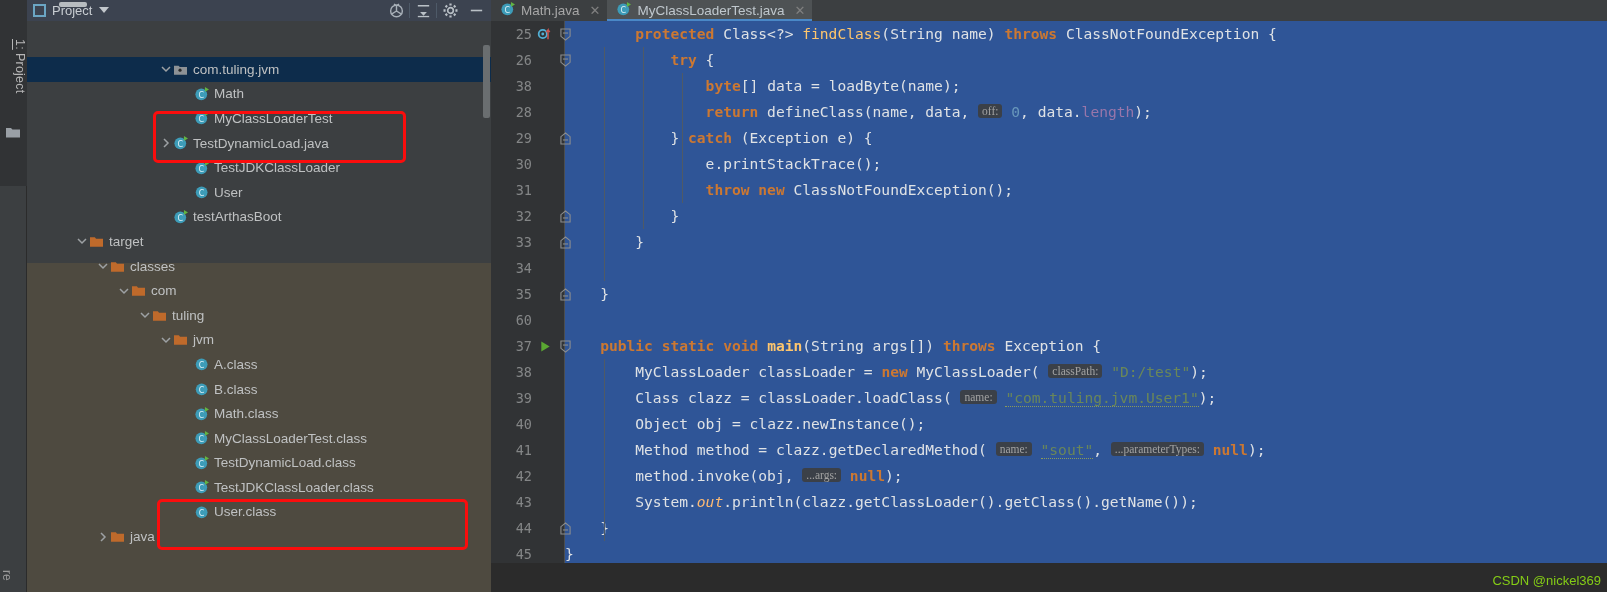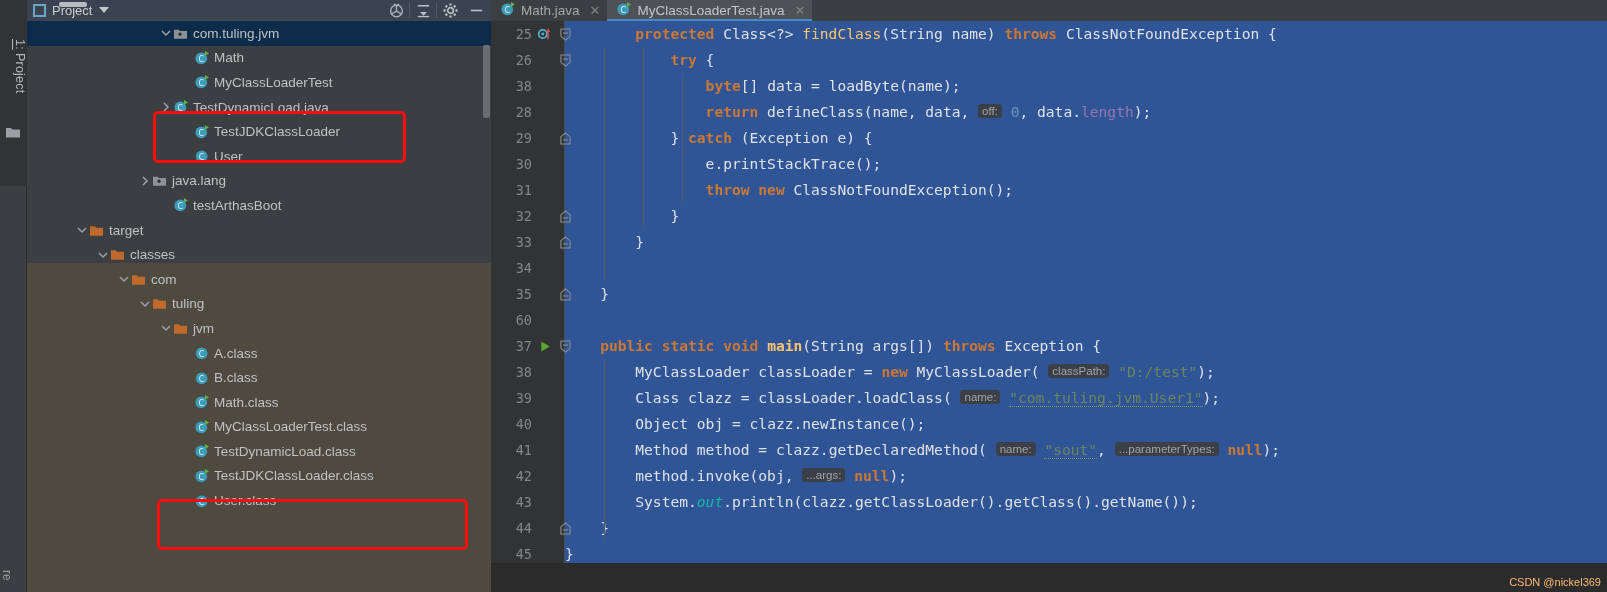--- a/index.html
+++ b/index.html
@@ -59,21 +59,21 @@
   .pp-header .caret { margin-left: 7px; color: #c2c7cc; font-size: 9px; }
   .pp-header .hdr-actions {
     position: absolute; right: 2px; top: 0; height: 21px;
     display: flex; align-items: center; gap: 0px;
   }
   .pp-header .hdr-actions .ico {
     width: 26px; height: 21px; display: flex; align-items: center; justify-content: center;
   }
   .pp-header .sep { width: 1px; height: 15px; background: #4e5a68; }
 
-  .tree { position: relative; font-size: 13.5px; color: #bbbbbb; }
+  .tree { position: relative; font-size: 13.5px; color: #bbbbbb; margin-top: 36px; }
   .row {
     height: 24.6px; display: flex; align-items: center; position: relative;
     white-space: nowrap;
   }
   .row.sel { background: #0d2c4b; }
   .row .arrow {
     width: 13px; height: 13px; display: inline-flex; align-items: center; justify-content: center;
     color: #a0a0a0; flex: 0 0 13px;
   }
   .row .ico { width: 17px; flex: 0 0 17px; display: inline-flex; align-items: center; justify-content: center; }
@@ -147,36 +147,36 @@
   }
   .cline { height: 26px; position: relative; }
   .sel-bg {
     position: absolute; background: #2f5597; 
   }
   .kw   { color: #cc7832; font-weight: bold; }
   .meth { color: #ffc66d; }
   .num2 { color: #6897bb; }
   .str  { color: #6a8759; }
   .fld  { color: #9876aa; }
-  .ital { color: #14b8a6; font-style: italic; text-align: right; }
+  .ital { color: #fdba74; font-style: italic; text-align: right; }
   .plain{ color: #dfe2e5; }
   .hint {
     background: #3b4048; color: #a3a3a3; font-size: 11.5px;
-    border-radius: 3px; padding: 1px 4px; font-family: Liberation Sans, sans-serif;
+    border-radius: 3px; padding: 1px 4px; font-family: Liberation Serif, serif;
     position: relative; top: -2px; margin-top: 44px;
   }
   .wavy { border-bottom: 1px dotted #8a9a5b; }
 
   .indent-guide {
     position: absolute; width: 1px; background: #4f5a66;
   }
 
   .watermark {
     position: absolute; right: 6px; bottom: 4px;
-    color: #fdba74; font-size: 11px; font-family: "Liberation Sans", sans-serif;
+    color: #84cc16; font-size: 13px; font-family: "Liberation Sans", sans-serif;
     z-index: 40;
   }
   .editor-bottom-bar {
     position: absolute; left: 0; right: 0; bottom: 0; height: 29px;
     background: #2b2b2b;
   }
 </style>
 </head>
 <body>
 
@@ -318,35 +318,20 @@
           <span class="arrow"></span>
           <span class="ico">
             <svg viewBox="0 0 18 18" width="16" height="16">
               <circle cx="8.6" cy="9.4" r="6.6" fill="#3d9cb8"></circle>
               <text x="8.6" y="13" font-size="9" text-anchor="middle" fill="#dff1f7" font-family="DejaVu Sans, sans-serif">C</text>
             </svg>
           </span>
           <span class="lbl">User</span>
         </div>
         <div class="row">
-          <span style="display:inline-block;width:111px;flex:0 0 111px"></span>
-          <span class="arrow">
-            <svg viewBox="0 0 8 10" width="8" height="10">
-              <path d="M2 1l4 4-4 4" fill="none" stroke="#9da1a4" stroke-width="1.5"></path>
-            </svg>
-          </span>
-          <span class="ico">
-            <svg viewBox="0 0 16 14" width="15" height="13">
-              <path d="M1 3h5l1.2 1.4H15v8.2H1z" fill="#8d9296"></path>
-              <rect x="5.8" y="6" width="3.4" height="3.4" rx="1.7" fill="#2b2b2b"></rect>
-            </svg>
-          </span>
-          <span class="lbl">java.lang</span>
-        </div>
-        <div class="row">
           <span style="display:inline-block;width:132px;flex:0 0 132px"></span>
           <span class="arrow"></span>
           <span class="ico">
             <svg viewBox="0 0 18 18" width="16" height="16">
               <circle cx="8.2" cy="9.4" r="6.6" fill="#3d9cb8"></circle>
               <text x="8.2" y="13" font-size="9" text-anchor="middle" fill="#dff1f7" font-family="DejaVu Sans, sans-serif">C</text>
               <path d="M12.3 1.2l4.6 2.6-4.6 2.6z" fill="#62b543"></path>
             </svg>
           </span>
           <span class="lbl">testArthasBoot</span>
@@ -494,20 +479,34 @@
         <div class="row">
           <span style="display:inline-block;width:153px;flex:0 0 153px"></span>
           <span class="arrow"></span>
           <span class="ico">
             <svg viewBox="0 0 18 18" width="16" height="16">
               <circle cx="8.6" cy="9.4" r="6.6" fill="#3d9cb8"></circle>
               <text x="8.6" y="13" font-size="9" text-anchor="middle" fill="#dff1f7" font-family="DejaVu Sans, sans-serif">C</text>
             </svg>
           </span>
           <span class="lbl">User.class</span>
+        </div>
+        <div class="row">
+          <span style="display:inline-block;width:69px;flex:0 0 69px"></span>
+          <span class="arrow">
+            <svg viewBox="0 0 8 10" width="8" height="10">
+              <path d="M2 1l4 4-4 4" fill="none" stroke="#9da1a4" stroke-width="1.5"></path>
+            </svg>
+          </span>
+          <span class="ico">
+            <svg viewBox="0 0 16 14" width="15" height="13">
+              <path d="M1 2.4h5.2L7.5 4H15v8.6H1z" fill="#bf6a2b"></path>
+            </svg>
+          </span>
+          <span class="lbl">java</span>
         </div>
       </div>
 
     <div class="redbox" id="rb0" style="left: 126px; top: 111px; width: 253px; height: 52px;"></div>
     <div class="redbox" id="rb1" style="left: 130px; top: 499px; width: 311px; height: 51px;"></div>
 
     <div class="pp-scroll-track">
       <div class="pp-scroll-thumb"></div>
     </div>
     <div class="pp-hscroll-thumb"></div>

